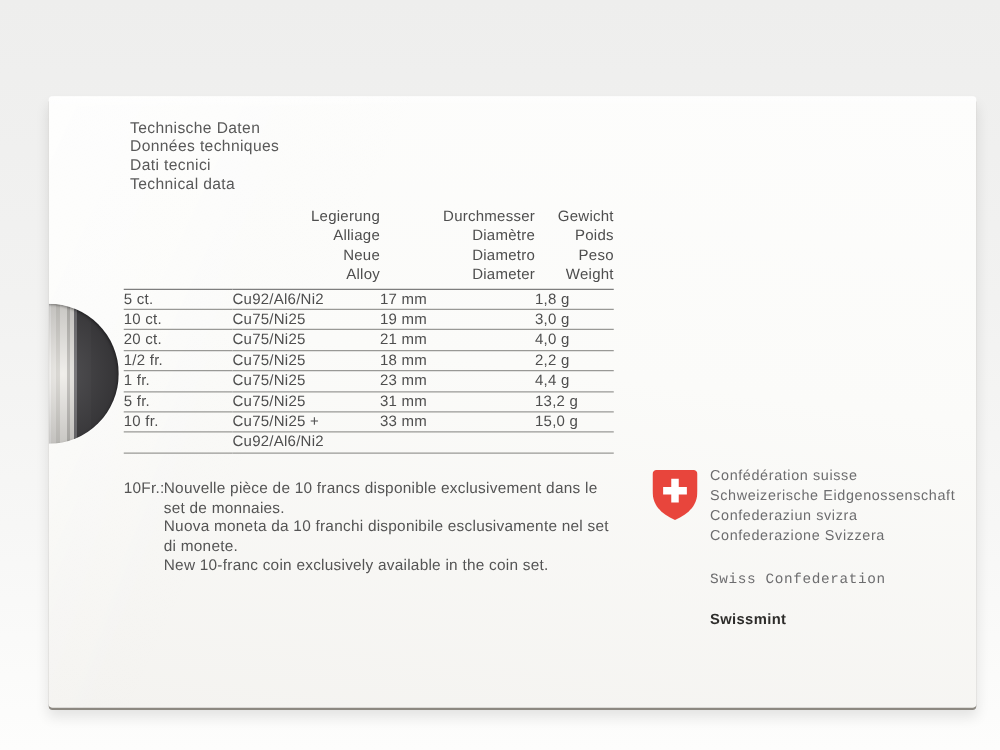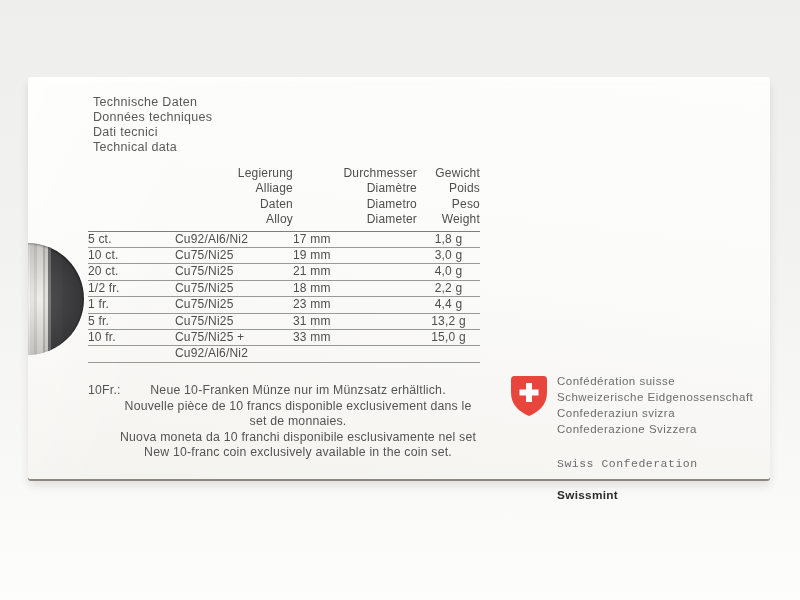--- a/index.html
+++ b/index.html
@@ -3,21 +3,21 @@
 <meta charset="utf-8">
 <style>
   html,body{margin:0;padding:0;}
   body{
     width:800px;height:600px;position:relative;overflow:hidden;
     background:linear-gradient(180deg,#eeeeed 0%,#f2f2f1 40%,#f7f7f6 70%,#fdfdfc 100%);
     font-family:"Liberation Sans","DejaVu Sans",sans-serif;
     -webkit-font-smoothing:antialiased;
   }
   .card{
-    position:absolute;left:28px;top:77px;width:742px;height:402px;
+    position:absolute;left:39px;top:77px;width:742px;height:489px;
     background:linear-gradient(187deg,#fdfdfc 0%,#fbfbf9 45%,#f4f3f0 100%);
     border-radius:3px;
     box-shadow:0 2px 0 rgba(125,120,112,0.85), 0 7px 10px rgba(0,0,0,0.10);
   }
   
   .card::before{
     content:"";position:absolute;inset:0;border-radius:3px;pointer-events:none;
     background:linear-gradient(115deg,rgba(255,255,255,0.55) 0%,rgba(255,255,255,0) 30%),
                linear-gradient(180deg,rgba(255,255,255,0.7) 0,rgba(255,255,255,0) 8px);
   }
@@ -55,25 +55,25 @@
   table.tech th{
     font-weight:normal;text-align:right;vertical-align:top;
     padding:0 0 3px 0;border-bottom:1px solid #7e7e7e;
   }
   table.tech th .hl{line-height:15.4px;}
   table.tech td{
     padding:0;height:15.4px;line-height:15.4px;
     border-bottom:1px solid #999996;white-space:nowrap;margin-top:38px;
   }
   td.diam{padding-left:5px;}
-  td.wt{text-align:center;padding-right:25px;}
+  td.wt{text-align:left;padding-right:25px;}
   th.wt-h{padding-left:2px;margin-top:40px;}
   .footnote{
     position:absolute;left:60px;top:306px;display:flex;
-    font-size:12.3px;line-height:15.6px;color:#545454;letter-spacing:0.2px;text-align:center;
+    font-size:12.3px;line-height:15.6px;color:#545454;letter-spacing:0.2px;
   }
   .fn-label{width:32px;flex:0 0 32px;}
   .federal{position:absolute;left:483px;top:296px;width:250px;height:132px;}
   .shield{position:absolute;left:0;top:3px;}
   .conf-lines{
     position:absolute;left:46px;top:0;
     font-size:11.5px;line-height:16px;letter-spacing:0.5px;color:#6d6d6f;
   }
   .conf-en{
     position:absolute;left:46px;top:84px;
@@ -104,21 +104,21 @@
         <col class="c2">
         <col class="c3">
         <col class="c4">
       </colgroup>
     <thead>
       <tr>
         <th></th>
         <th>
           <div class="hl">Legierung</div>
           <div class="hl">Alliage</div>
-          <div class="hl">Daten</div>
+          <div class="hl">Neue</div>
           <div class="hl">Alloy</div>
         </th>
         <th>
           <div class="hl">Durchmesser</div>
           <div class="hl">Diamètre</div>
           <div class="hl">Diametro</div>
           <div class="hl">Diameter</div>
         </th>
         <th class="wt-h">
           <div class="hl">Gewicht</div>
@@ -176,24 +176,24 @@
         <td>Cu92/Al6/Ni2</td>
         <td class="diam"></td>
         <td class="wt"></td>
       </tr>
     </tbody>
   </table>
 
   <div class="footnote">
     <span class="fn-label">10Fr.:</span>
     <div class="fn-lines">
-      <div>Neue 10-Franken Münze nur im Münzsatz erhältlich.</div>
       <div>Nouvelle pièce de 10 francs disponible exclusivement dans le</div>
       <div>set de monnaies.</div>
       <div>Nuova moneta da 10 franchi disponibile esclusivamente nel set</div>
+      <div>di monete.</div>
       <div>New 10-franc coin exclusively available in the coin set.</div>
     </div>
   </div>
 
   <div class="federal">
     <svg class="shield" width="36" height="40" viewBox="0 0 36 40">
       <path d="M3.2,0 H32.8 C34.6,0 36,1.4 36,3.2 V16.5 C36,28.5 28.5,35.5 18,40 C7.5,35.5 0,28.5 0,16.5 V3.2 C0,1.4 1.4,0 3.2,0 Z" fill="#e8453c"></path>
       <path d="M15,7 h6 v6.5 h6.5 v6 h-6.5 v6.5 h-6 v-6.5 h-6.5 v-6 h6.5 z" fill="#ffffff"></path>
     </svg>
     <div class="conf-lines">

